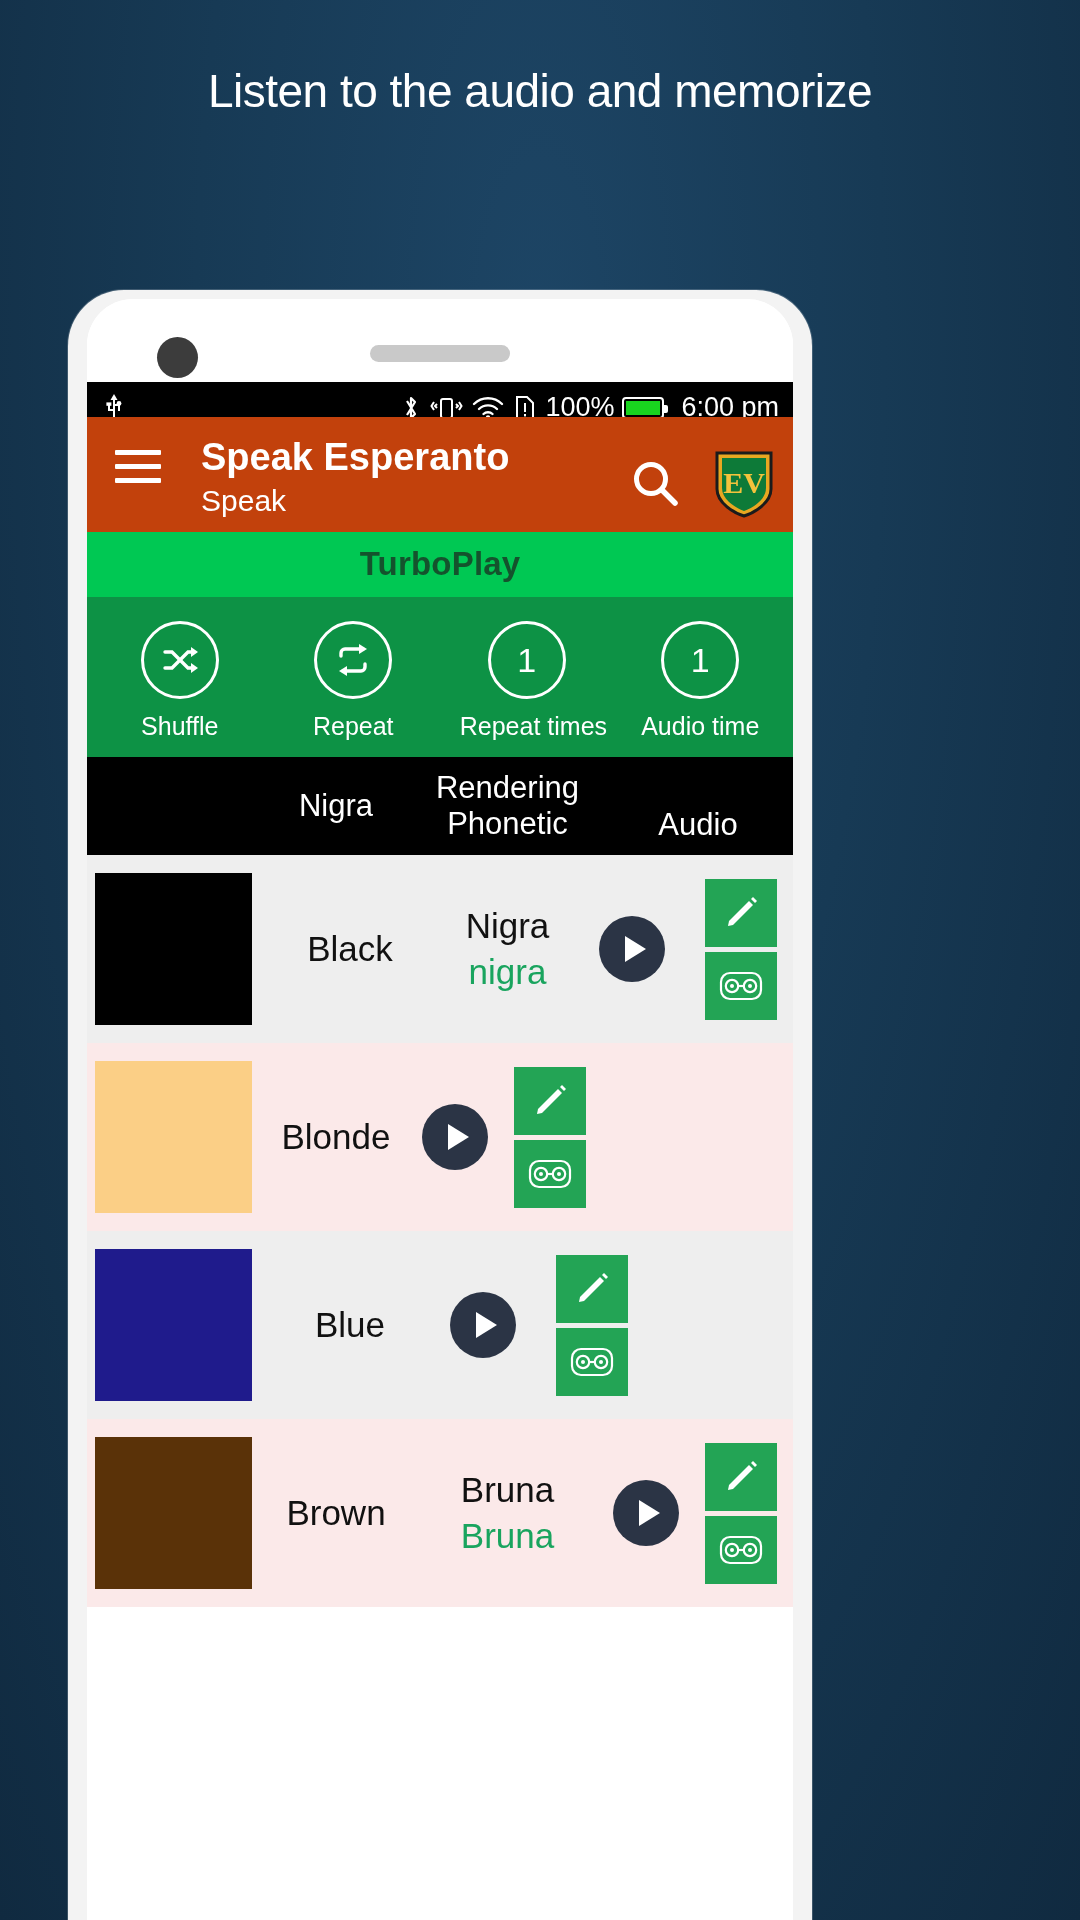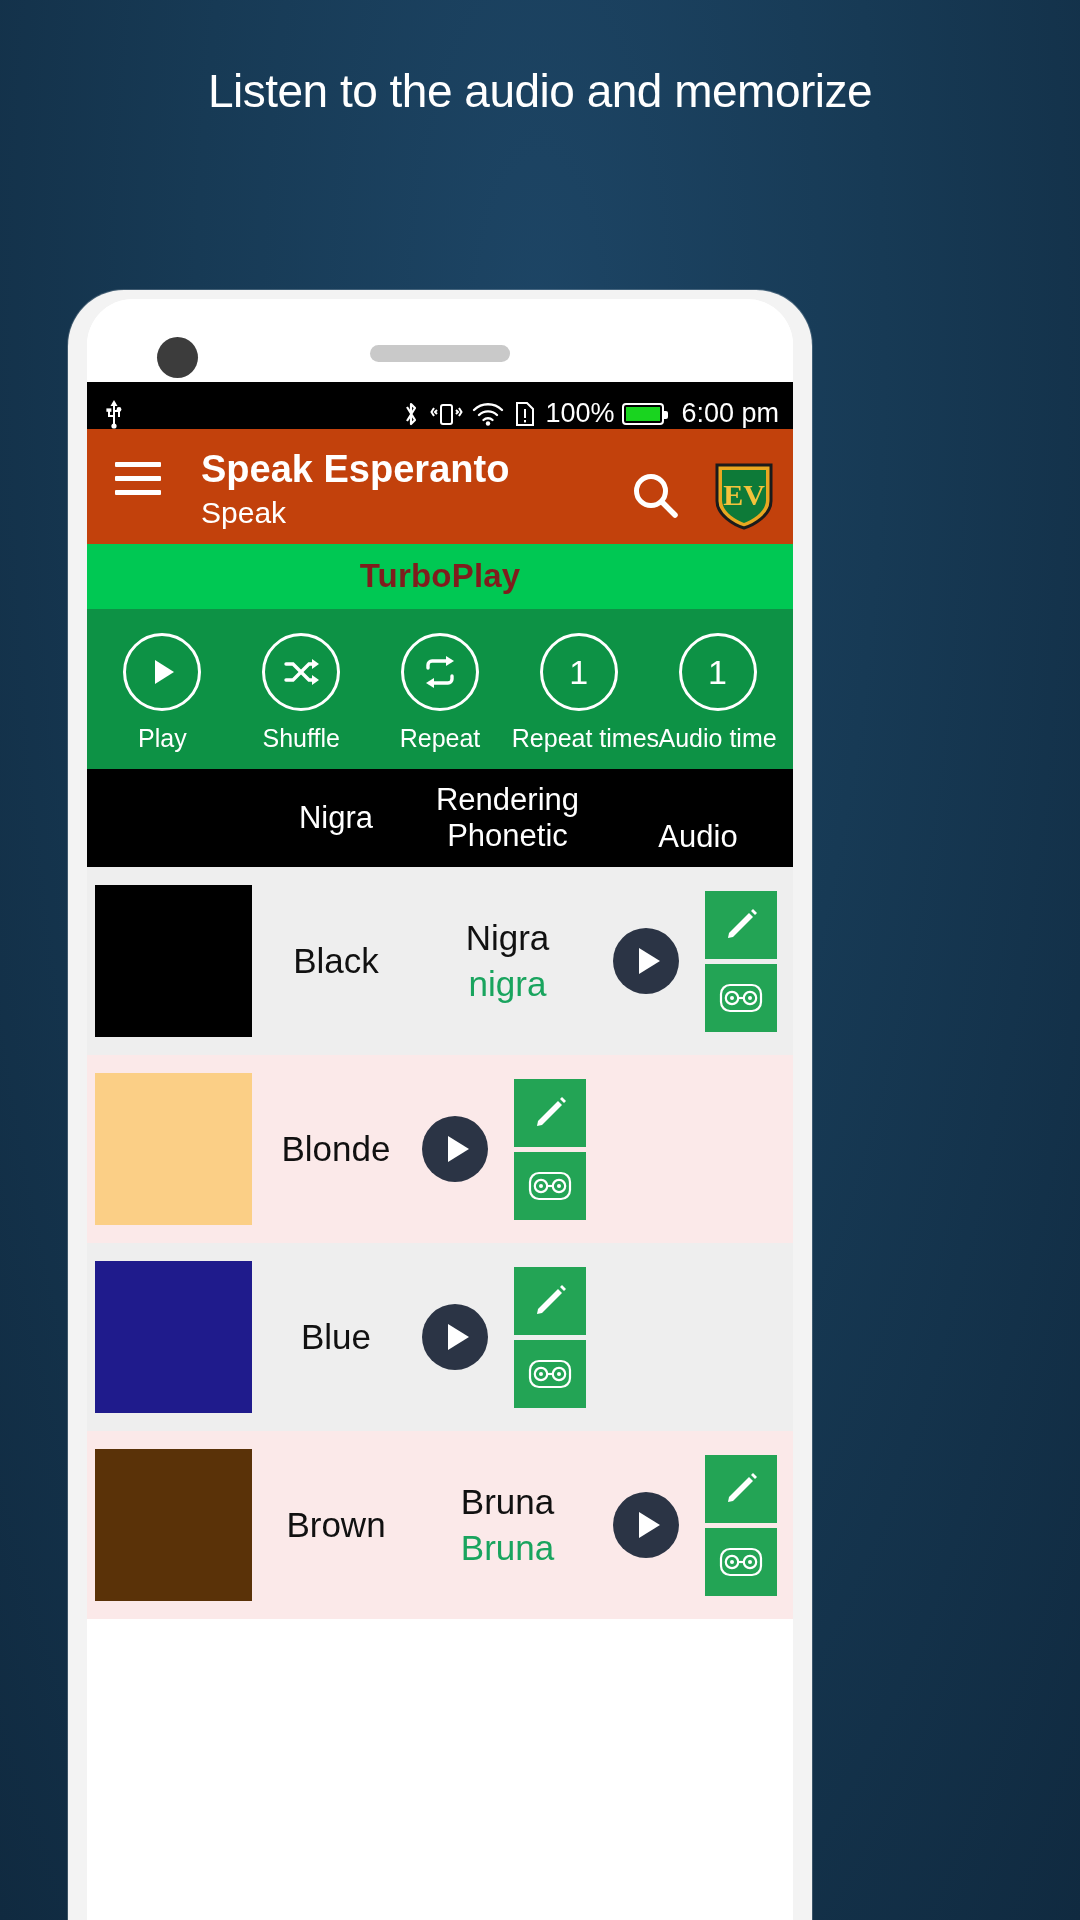--- a/index.html
+++ b/index.html
@@ -50,21 +50,21 @@
     background:#3c3c3c;
   }
   .speaker{
     position:absolute; left:50%; transform:translateX(-50%);
     top:46px; width:140px; height:17px; border-radius:9px;
     background:#c9c9c9;
   }
 
   
   .statusbar{
-    height:47px; background:#000000; color:#ffffff;
+    height:35px; background:#000000; color:#ffffff;
     display:flex; align-items:center;
     padding:16px 14px 0 16px; font-size:26px;
   }
   .sb-left{ display:flex; align-items:center; gap:8px; flex:1; }
   .sb-right{ display:flex; align-items:center; gap:8px; }
   .sb-icon{ display:inline-flex; align-items:center; }
   .sb-pct{ font-size:27px; letter-spacing:0px; }
   .sb-time{ font-size:27px; margin-left:9px; }
   .batt{
     width:42px; height:22px; border:2px solid #ffffff; border-radius:4px;
@@ -99,21 +99,21 @@
   }
   .appbar-actions{ display:flex; align-items:center; gap:30px; padding-top:18px; }
   .search-icon{ width:54px; height:54px; cursor:pointer; }
   .ev-logo{
     width:62px; height:70px; position:relative; cursor:pointer;
   }
 
   
   .turbo{
     background:#00c853; text-align:center;
-    color:#7f1d1d; font-size:33px; font-weight:bold;
+    color:#14532d; font-size:33px; font-weight:bold;
     padding:13px 0 14px 0;
     letter-spacing:.2px;
   }
 
   
   .controls{
     background:#0d9245;
     display:flex; justify-content:space-around; align-items:flex-start;
     padding:24px 6px 16px 6px;
   }
@@ -139,21 +139,21 @@
   .th-word{ flex:0 0 152px; }
   .th-phon{ flex:1; }
   .th-audio{ flex:0 0 190px;margin-top:37px; }
 
   
   .rows{ background:#efefef; }
   .row{
     display:flex; align-items:center; height:188px; position:relative;
   }
   .row.alt{ background:#fbe9e9; }
-  .row.norm{ background:#eeeeee; }
+  .row.norm{ background:#eeeeee;gap:14px; }
   .swatch-cell{ flex:0 0 173px; display:flex; justify-content:center; }
   .swatch{ width:157px; height:152px; }
   .word-cell{
     flex:0 0 152px; text-align:center; color:#111111;
     font-size:35px;
   }
   .phon-cell{ flex:1; text-align:center; }
   .phon-main{ color:#111111; font-size:35px; line-height:1.18; }
   .phon-sub{ color:#19a45e; font-size:35px; line-height:1.2; margin-top:4px; }
   .audio-cell{ flex:0 0 86px; display:flex; justify-content:center; }
@@ -278,28 +278,20 @@
             <text x="31" y="44" font-family="'Liberation Serif', serif" font-size="30" font-weight="bold" fill="#f3c33c" text-anchor="middle">EV</text>
           </svg>
         </span>
       </div>
     </div>
 
     <div class="turbo">TurboPlay</div>
 
     <div class="controls">
 
-      <div class="ctrl">
-        <div class="ctrl-circle">
-          <svg width="40" height="40" viewBox="0 0 40 40">
-              <polygon points="13,8 32,20 13,32" fill="#fff"></polygon>
-            </svg>
-        </div>
-        <div class="ctrl-label">Play</div>
-      </div>
 
       <div class="ctrl">
         <div class="ctrl-circle">
           <svg width="42" height="42" viewBox="0 0 42 42">
               <g fill="none" stroke="#fff" stroke-width="3.4" stroke-linecap="round">
             <path d="M6 13 H13 L29 29 H35"></path>
                 <path d="M6 29 H13 L29 13 H35"></path>
           </g>
               <polygon points="32,8 39,13 32,18" fill="#fff"></polygon>
               <polygon points="32,24 39,29 32,34" fill="#fff"></polygon>

